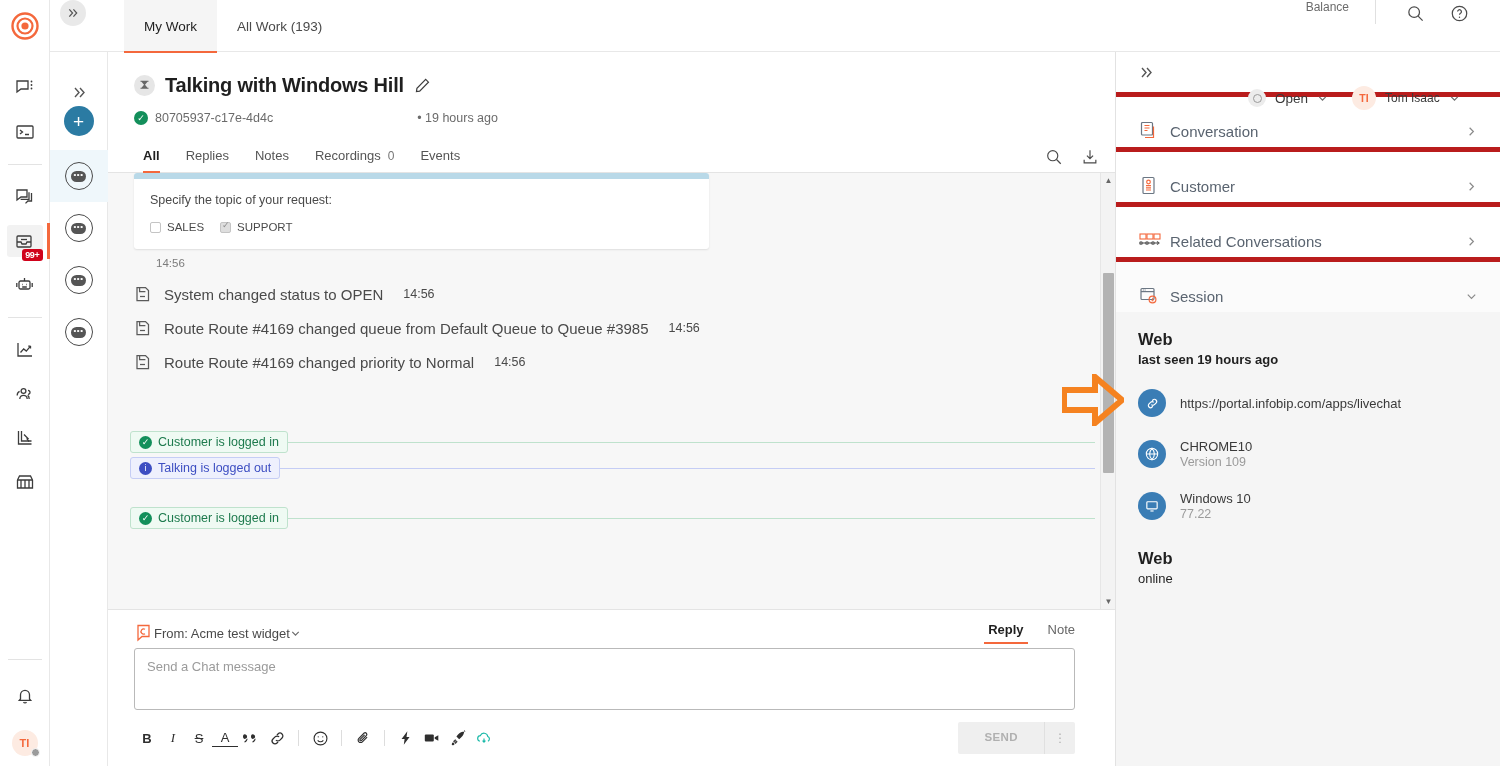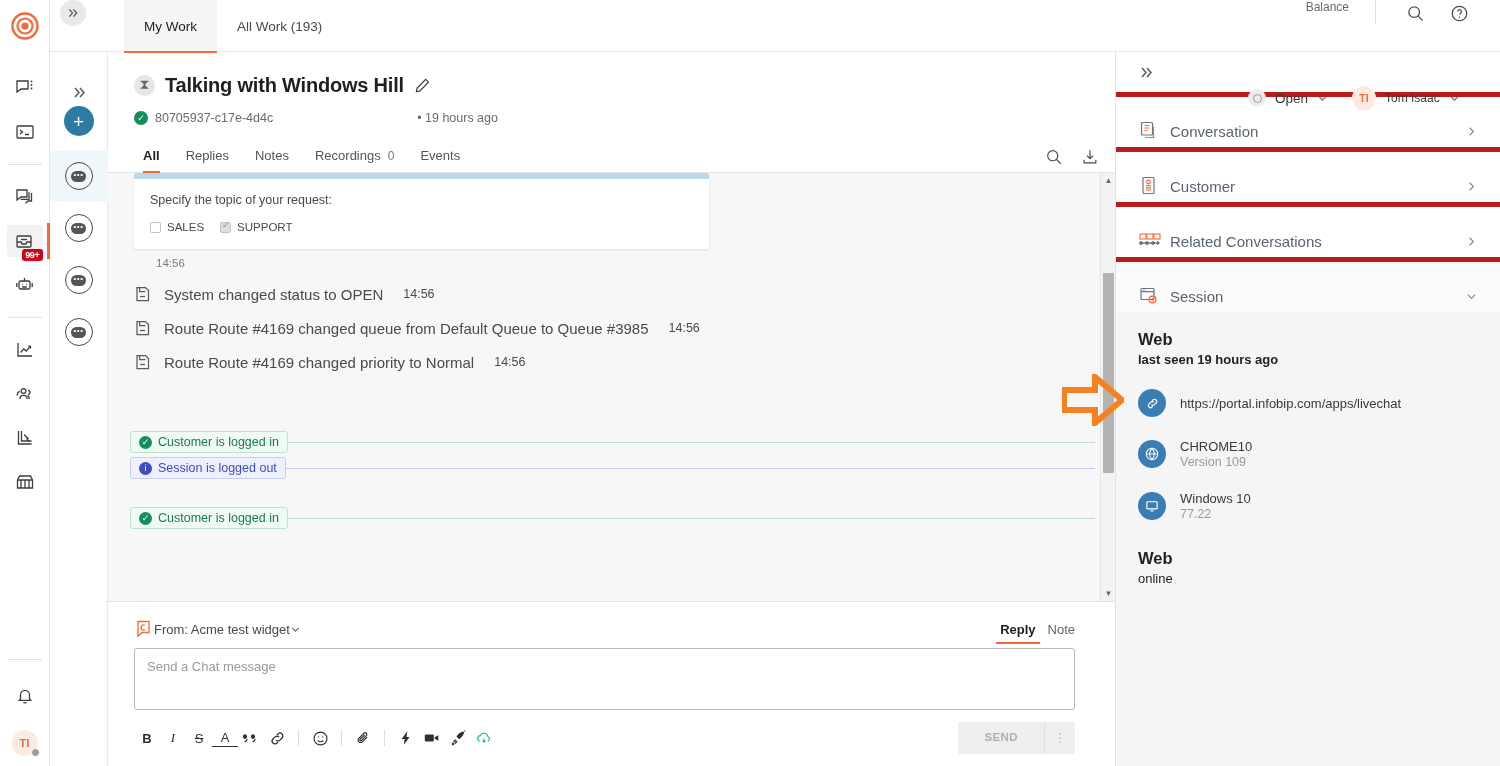--- a/index.html
+++ b/index.html
@@ -189,21 +189,21 @@
   .scroll .arrow.down { bottom: 0; }
   .scroll .thumb {
     position: absolute; left: 2px; width: 11px; top: 100px; height: 200px; background: #b3b3b3; border-radius: 1px;
   }
 
   
   .composer { background: #fff; border-top: 1px solid #e4e4e4; padding: 12px 20px 0 26px; position: relative; }
   .composer-top { display: flex; align-items: center; }
   .from-box { display: flex; align-items: center; font-size: 13px; color: #4a4a4a; cursor: pointer; }
   .widget-icon { color: #f4683c; display:flex; }
-  .rn-tabs { margin-left: auto; display: flex; gap: 12px; padding-right: 20px; margin-top: 8px; }
+  .rn-tabs { margin-left: auto; display: flex; gap: 24px; padding-right: 20px; }
   .rn-tab { font-size: 13px; color: #666; padding-bottom: 7px; position: relative; cursor: pointer; }
   .rn-tab.active { color: #1f1f1f; font-weight: bold; }
   .rn-tab.active::after { content:""; position:absolute; left:-4px; right:-4px; bottom:0; height:2.5px; background:#f4683c; }
   .counter { text-align: right; font-size: 11px; color: #6b6b6b; padding-right: 20px; margin-top: 6px; }
   .editor {
     margin-top: 4px; margin-right: 20px; height: 62px; border: 1px solid #b9b9b9; border-radius: 3px;
     padding: 10px 12px; font-size: 13px; color: #9b9b9b; cursor: text;
   }
   .fmt-bar { display: flex; align-items: center; margin-top: 12px; padding-bottom: 12px; padding-right: 20px; }
   .fmt { width: 26px; height: 24px; display:flex; align-items:center; justify-content:center;
@@ -555,21 +555,21 @@
           <div class="chip green">
             <span class="ic">✓</span>
             <span>Customer is logged in</span>
           </div>
         </div>
 
         <div class="status-row" style="margin-left:-4px;">
           <div class="line" style="background:#c5cdf5;"></div>
           <div class="chip blue">
             <span class="ic">i</span>
-            <span>Session is logged out</span>
+            <span>Talking is logged out</span>
           </div>
         </div>
 
         <div style="height:24px"></div>
 
         <div class="status-row" style="margin-left:-4px;">
           <div class="line" style="background:#bfe2cd;"></div>
           <div class="chip green">
             <span class="ic">✓</span>
             <span>Customer is logged in</span>

